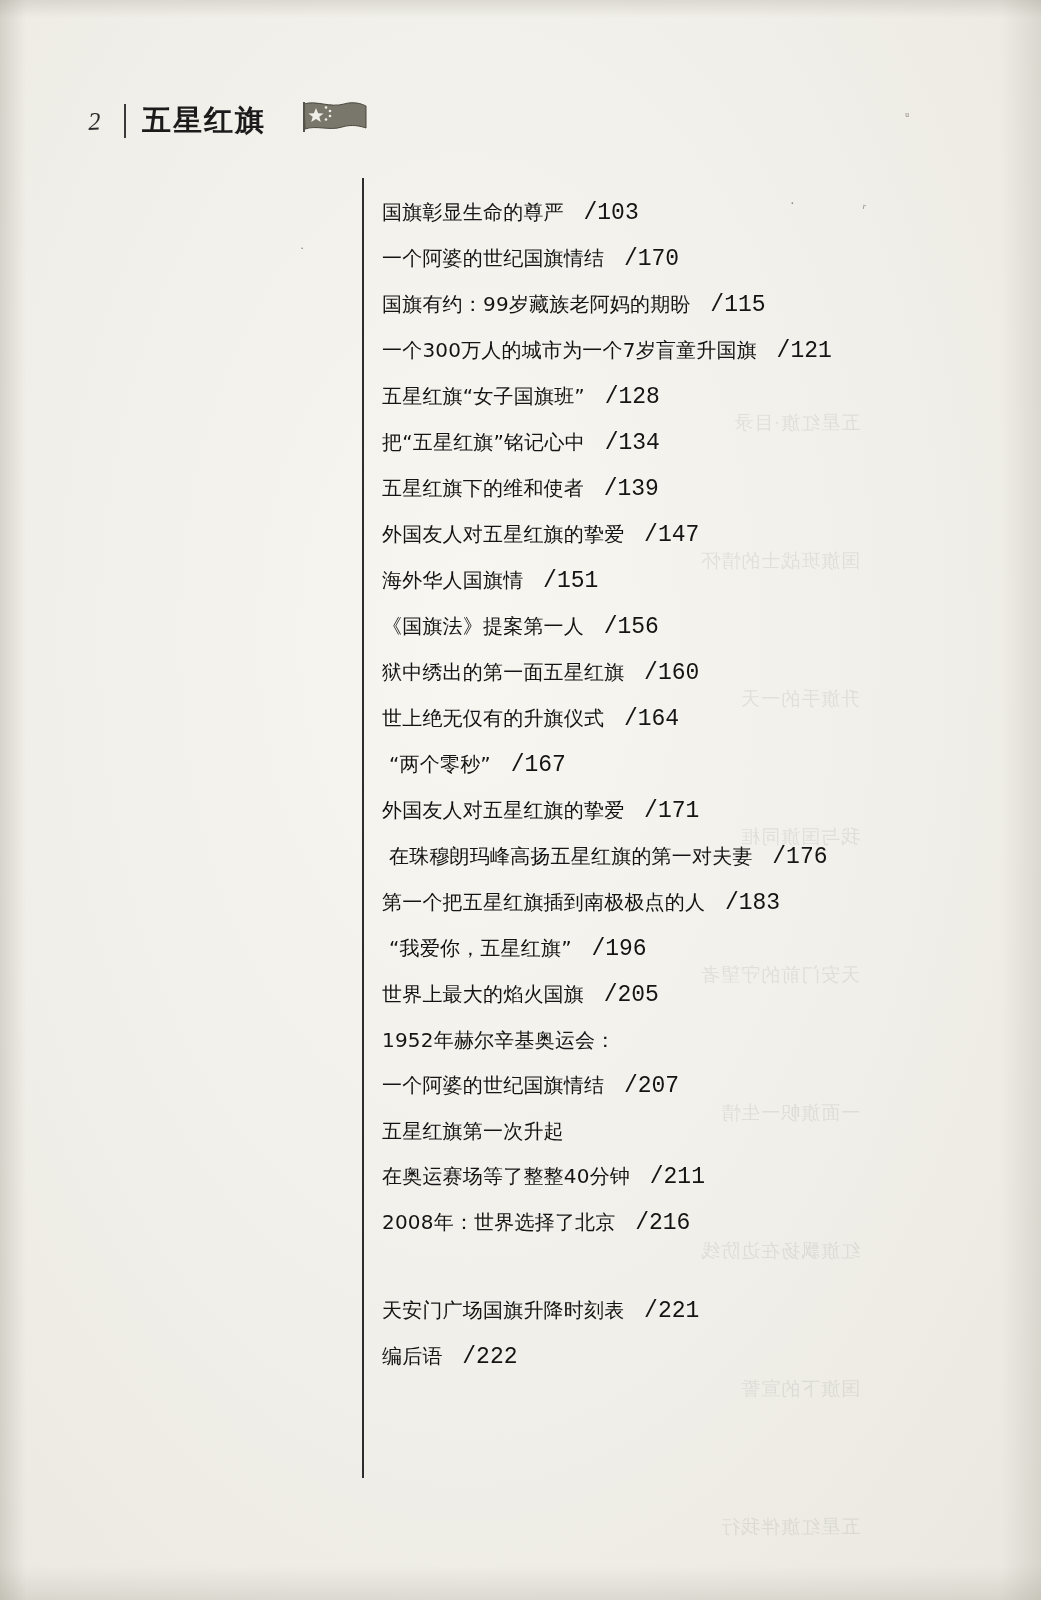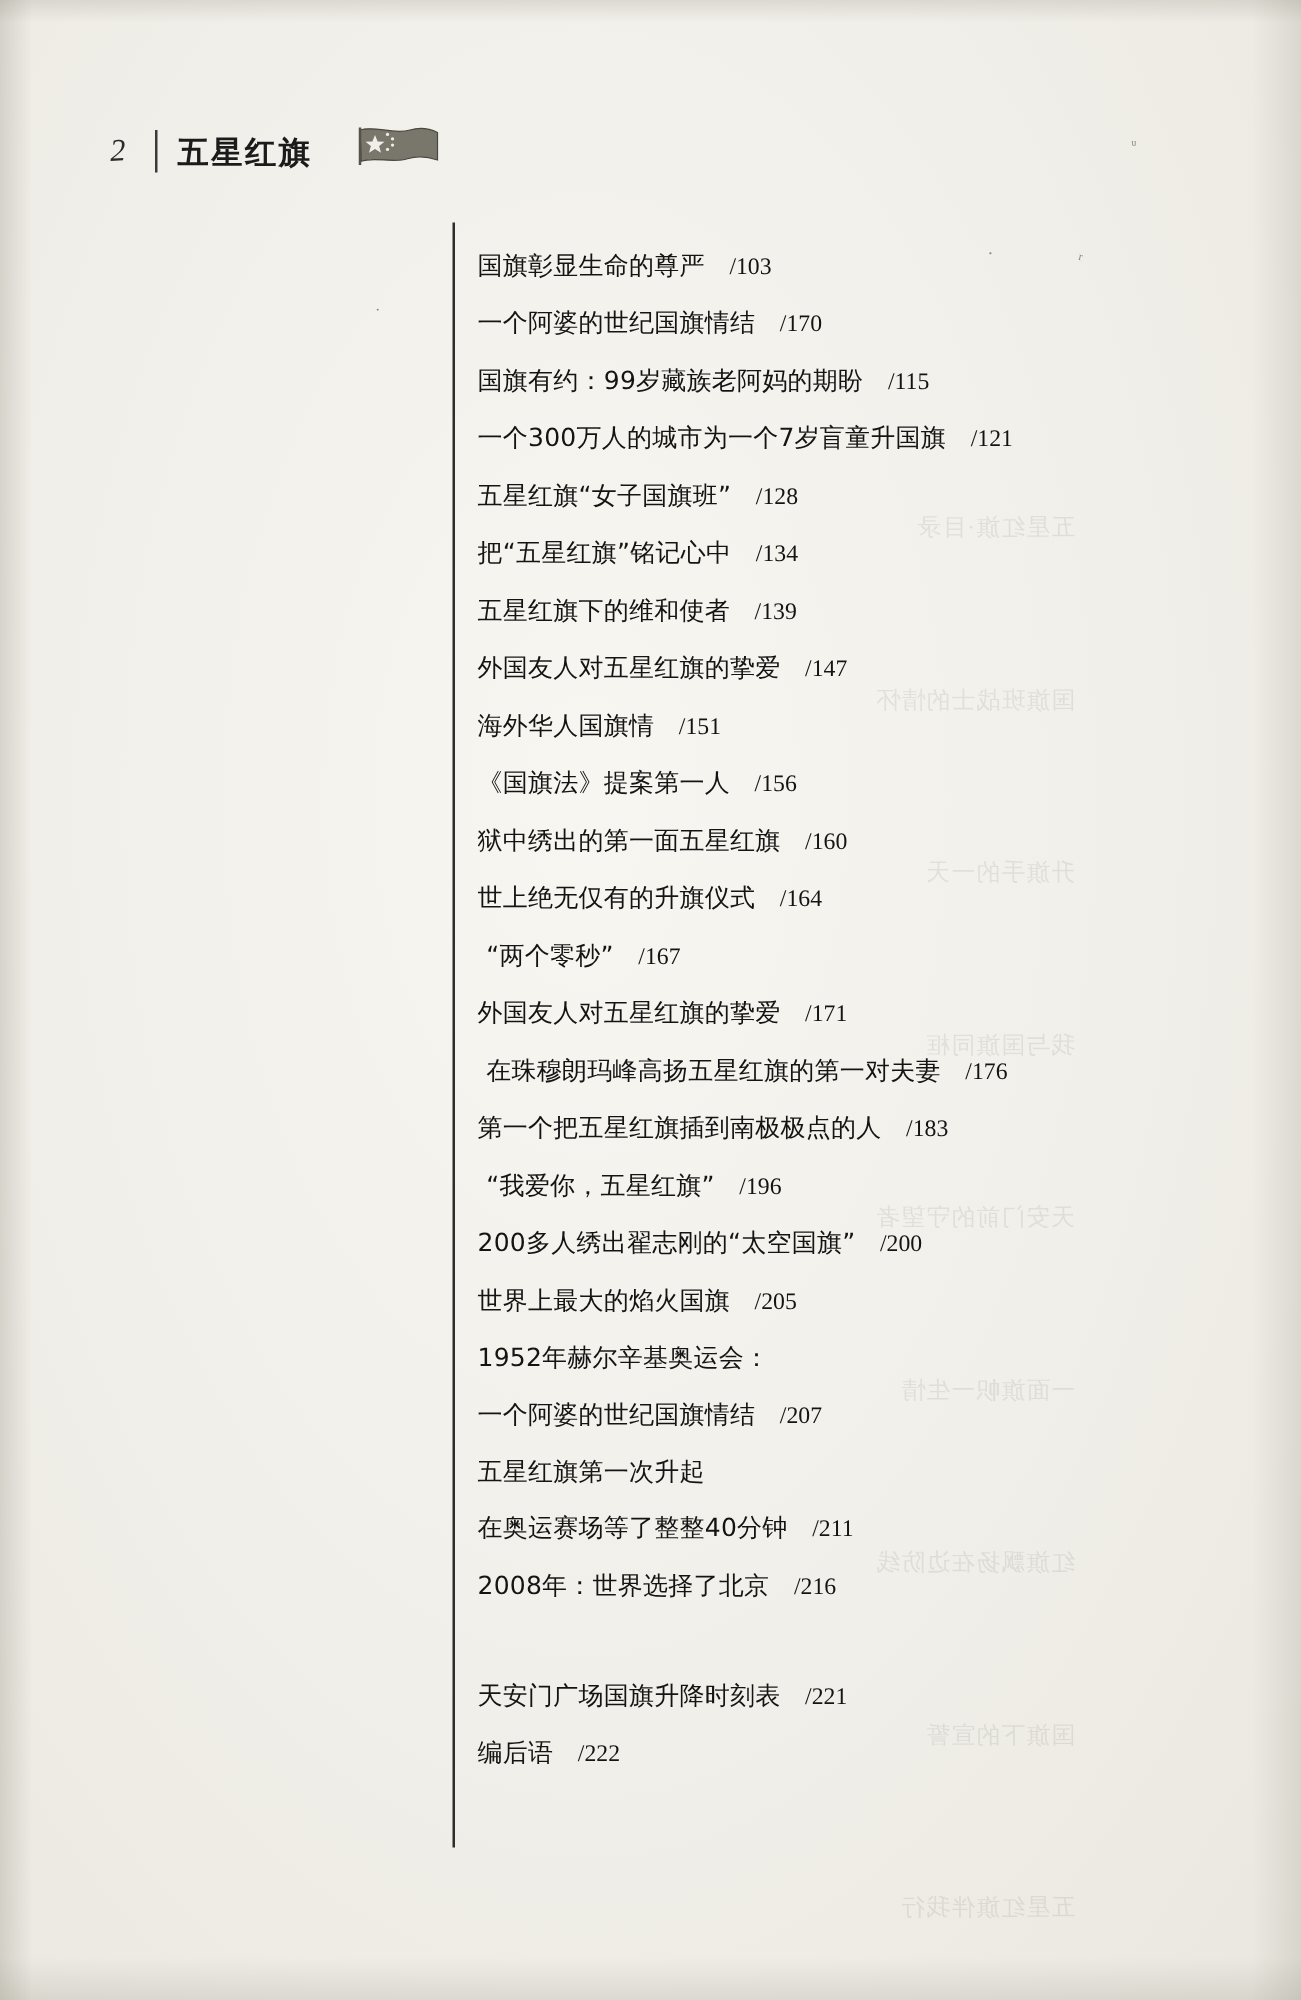--- a/index.html
+++ b/index.html
@@ -84,21 +84,21 @@
   }
   .header-rule {
     width: 2px;
     height: 34px;
     background: #3a3a3a;
     margin: 0 16px 0 2px;
   }
   .header-title {
     font-family: "DejaVu Sans", sans-serif;
     font-weight: bold;
-    font-size: 25px;
+    font-size: 29px;
     letter-spacing: 2px;
     color: #1b1b1b;
   }
   .flag-mark {
     margin-left: 36px;
     position: relative;
     width: 68px;
     height: 46px;
   }
   .flag-mark svg { display: block; }
@@ -122,22 +122,22 @@
   }
   .toc-entry {
     font-family: "DejaVu Sans", sans-serif;
     font-size: 20px;
     line-height: 45px;
     color: #141414;
     white-space: nowrap;
     letter-spacing: 0.2px;
   }
   .toc-entry .page-no {
-    font-family: Liberation Serif, serif;
-    font-size: 19px;
+    font-family: Liberation Mono, monospace;
+    font-size: 23px;
     letter-spacing: 0;
   }
   .toc-entry.indent { padding-left: 7px; }
   .toc-entry.gap-before { margin-top: 42px; }
 
   
   .mark {
     position: absolute;
     color: #8a8576;
     font-family: "Liberation Serif", serif;
@@ -220,21 +220,20 @@
     <div class="toc-entry"><span>外国友人对五星红旗的挚爱</span><span>&nbsp;&nbsp;&nbsp;</span><span class="page-no">/147</span></div>
     <div class="toc-entry"><span>海外华人国旗情</span><span>&nbsp;&nbsp;&nbsp;</span><span class="page-no">/151</span></div>
     <div class="toc-entry"><span>《国旗法》提案第一人</span><span>&nbsp;&nbsp;&nbsp;</span><span class="page-no">/156</span></div>
     <div class="toc-entry"><span>狱中绣出的第一面五星红旗</span><span>&nbsp;&nbsp;&nbsp;</span><span class="page-no">/160</span></div>
     <div class="toc-entry"><span>世上绝无仅有的升旗仪式</span><span>&nbsp;&nbsp;&nbsp;</span><span class="page-no">/164</span></div>
     <div class="toc-entry indent"><span>“两个零秒”</span><span>&nbsp;&nbsp;&nbsp;</span><span class="page-no">/167</span></div>
     <div class="toc-entry"><span>外国友人对五星红旗的挚爱</span><span>&nbsp;&nbsp;&nbsp;</span><span class="page-no">/171</span></div>
     <div class="toc-entry indent"><span>在珠穆朗玛峰高扬五星红旗的第一对夫妻</span><span>&nbsp;&nbsp;&nbsp;</span><span class="page-no">/176</span></div>
     <div class="toc-entry"><span>第一个把五星红旗插到南极极点的人</span><span>&nbsp;&nbsp;&nbsp;</span><span class="page-no">/183</span></div>
     <div class="toc-entry indent"><span>“我爱你，五星红旗”</span><span>&nbsp;&nbsp;&nbsp;</span><span class="page-no">/196</span></div>
-    <div class="toc-entry"><span>200多人绣出翟志刚的“太空国旗”</span><span>&nbsp;&nbsp;&nbsp;</span><span class="page-no">/200</span></div>
     <div class="toc-entry"><span>世界上最大的焰火国旗</span><span>&nbsp;&nbsp;&nbsp;</span><span class="page-no">/205</span></div>
     <div class="toc-entry"><span>1952年赫尔辛基奥运会：</span></div>
     <div class="toc-entry"><span>一个阿婆的世纪国旗情结</span><span>&nbsp;&nbsp;&nbsp;</span><span class="page-no">/207</span></div>
     <div class="toc-entry"><span>五星红旗第一次升起</span></div>
     <div class="toc-entry"><span>在奥运赛场等了整整40分钟</span><span>&nbsp;&nbsp;&nbsp;</span><span class="page-no">/211</span></div>
     <div class="toc-entry"><span>2008年：世界选择了北京</span><span>&nbsp;&nbsp;&nbsp;</span><span class="page-no">/216</span></div>
     <div class="toc-entry gap-before"><span>天安门广场国旗升降时刻表</span><span>&nbsp;&nbsp;&nbsp;</span><span class="page-no">/221</span></div>
     <div class="toc-entry"><span>编后语</span><span>&nbsp;&nbsp;&nbsp;</span><span class="page-no">/222</span></div>
   </div>
 

